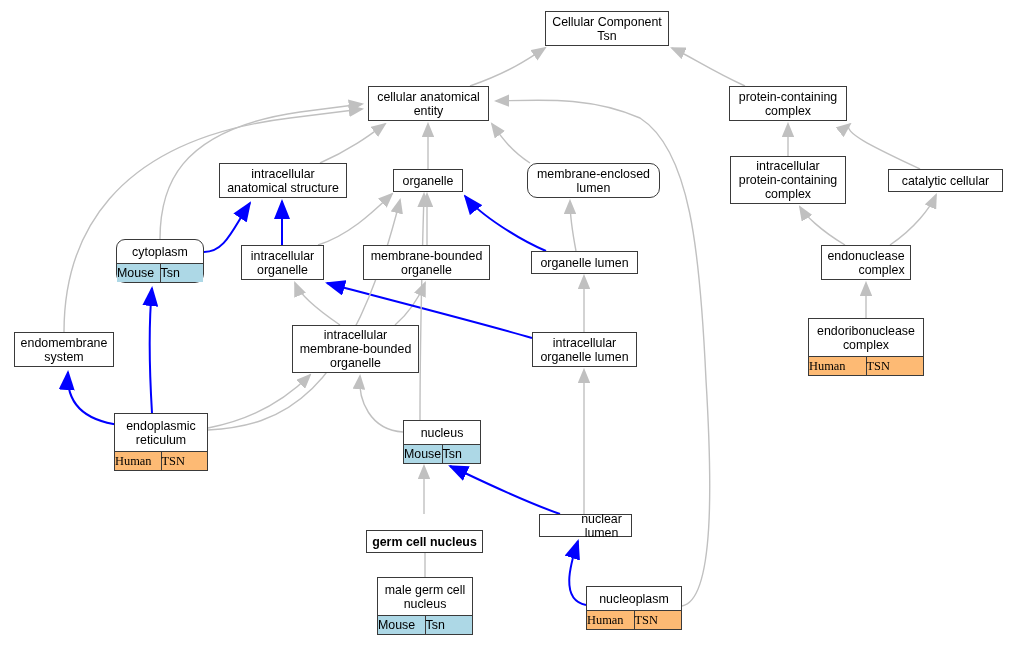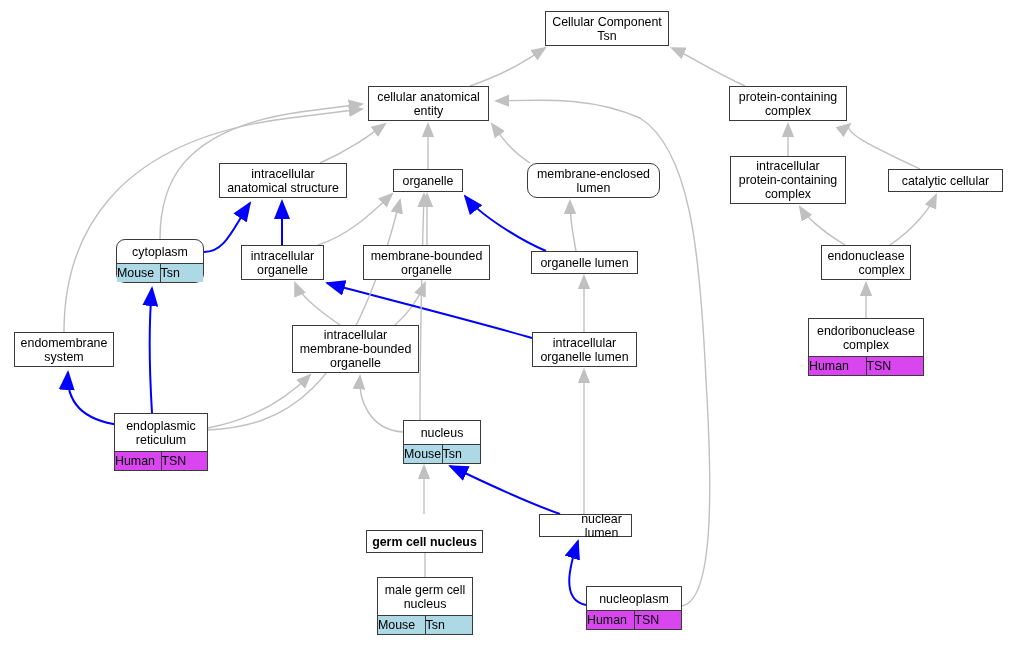--- a/index.html
+++ b/index.html
@@ -7,21 +7,21 @@
           font-family:"Liberation Sans","DejaVu Sans",sans-serif;overflow:hidden;}
   #edges{position:absolute;left:0;top:0;width:1017px;height:648px;}
   .node{position:absolute;box-sizing:border-box;border:1.4px solid #3a3a3a;background:#ffffff;}
   .node .title{display:flex;align-items:center;justify-content:center;text-align:center;
                font-size:12.4px;color:#000;line-height:14px;box-sizing:border-box;padding:1px 4px;}
   .node .badges{display:flex;border-top:1.4px solid #3a3a3a;}
   .node .badge{flex:1;font-size:12.4px;color:#000;line-height:18px;
                box-sizing:border-box;}
   .node .badge + .badge{border-left:1.4px solid #3a3a3a;}
   .badge.mouse,.badge.tsn-l{background:#add8e6;}
-  .badge.human,.badge.tsn-u{background:#d946ef;}
+  .badge.human,.badge.tsn-u{background:#fdba74;font-family:Liberation Serif, serif;}
 </style>
 </head>
 <body>
 
 <div id="canvas">
   <svg id="edges" viewBox="0 0 1017 648">
     <defs>
       <marker id="ah-gray" markerWidth="11" markerHeight="9" refX="9.5" refY="4.5" orient="auto">
         <path d="M0,0 L11,4.5 L0,9 z" fill="#c0c0c0"></path>
       </marker>

